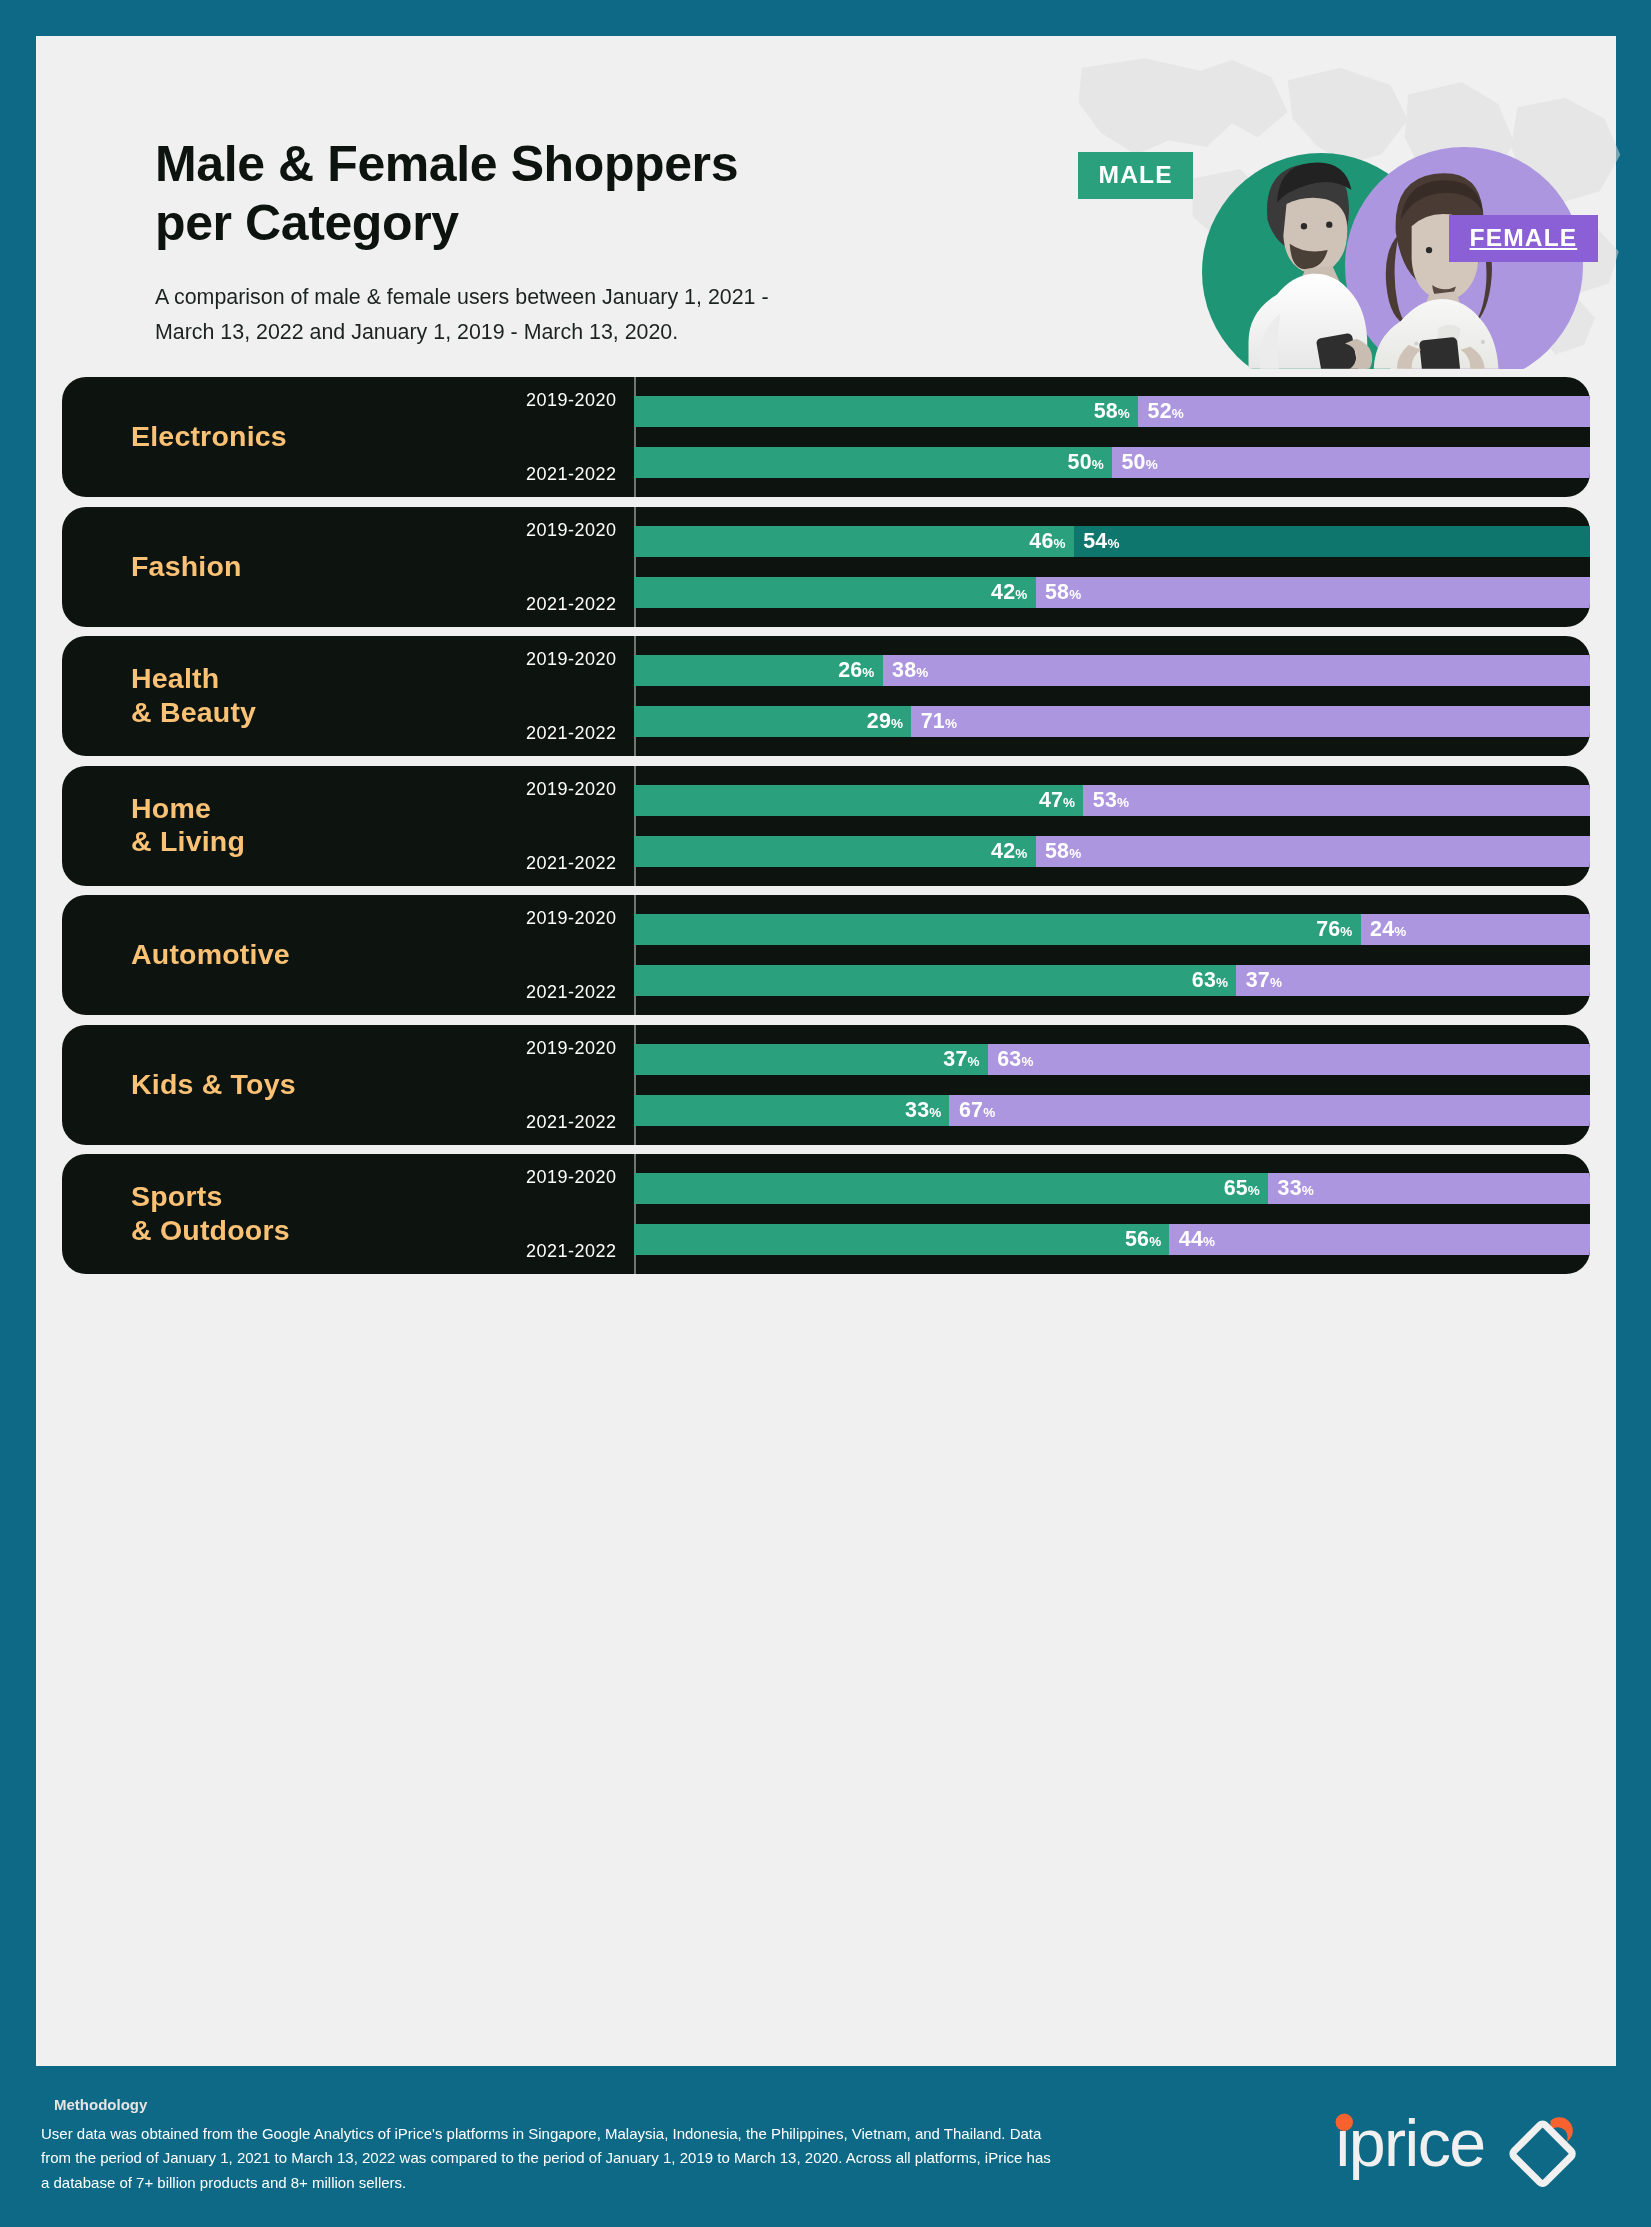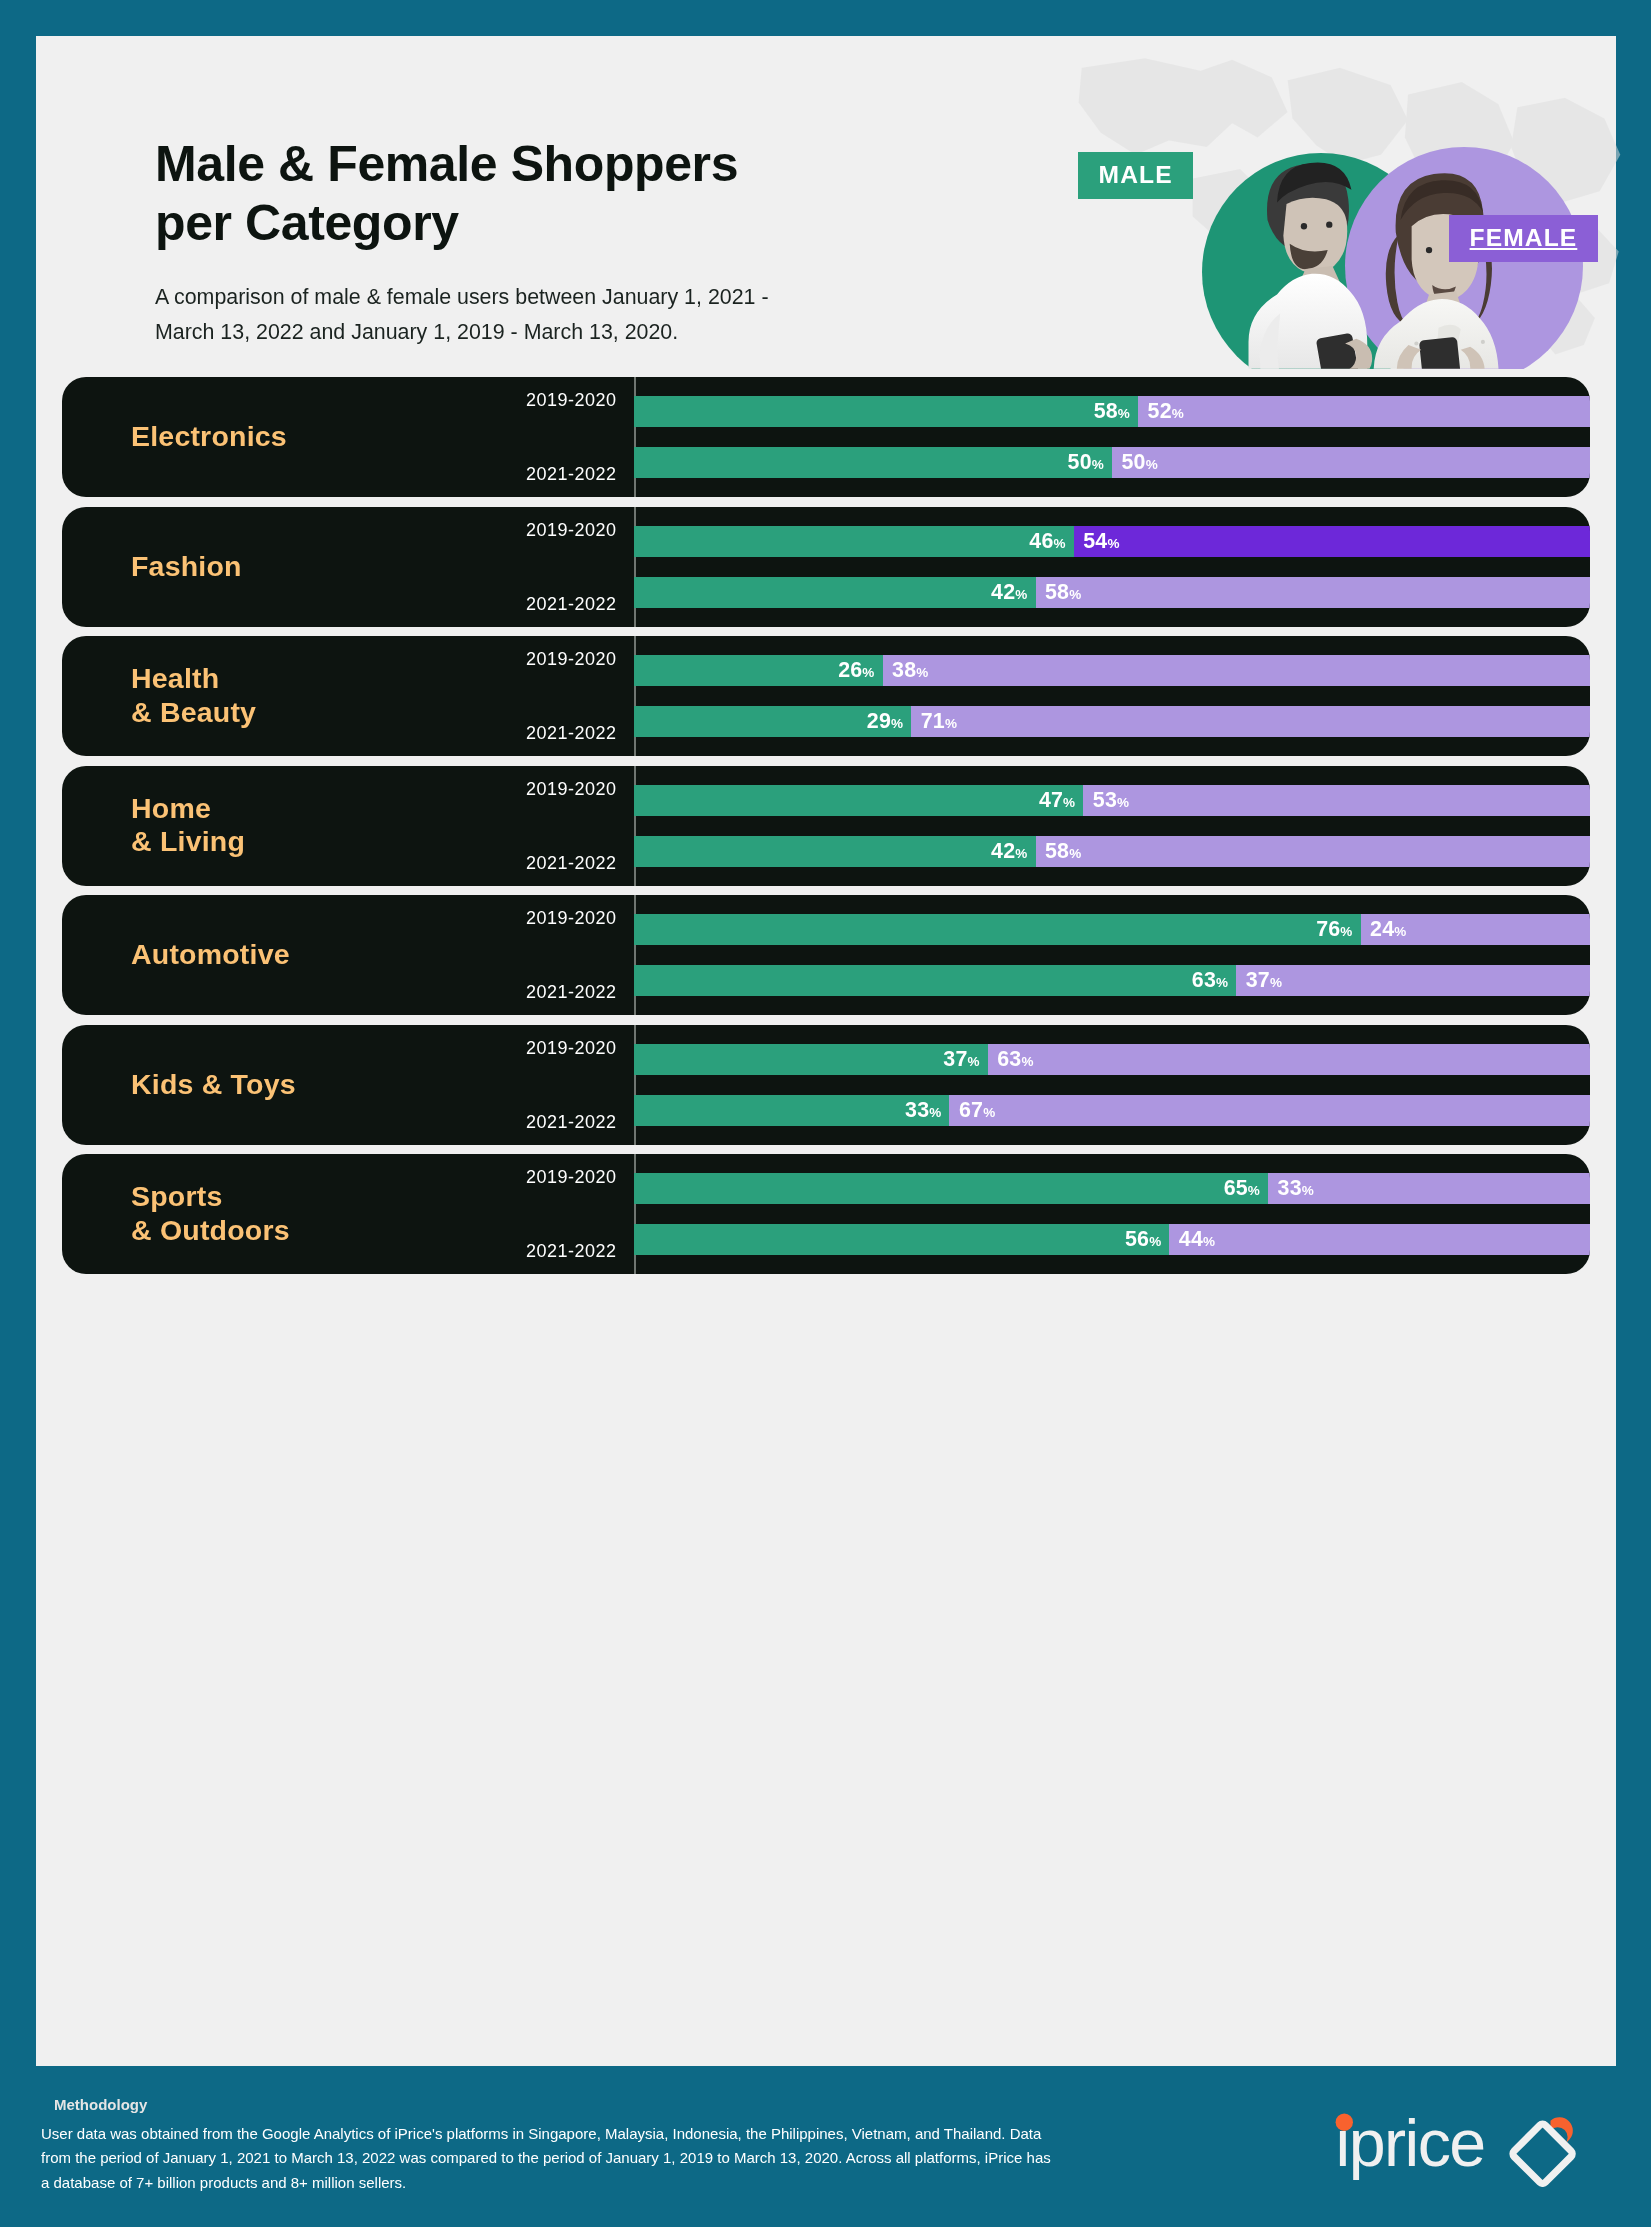--- a/index.html
+++ b/index.html
@@ -251,21 +251,21 @@
             <div class="year">2019-2020</div>
             <div class="year">2021-2022</div>
           </div>
         </div>
         <div class="divider"></div>
         <div class="bars-zone">
           <div class="bar">
             <div class="seg seg-male" style="width: 46%; background: rgb(43, 160, 124);">
               <span class="val"><span>46</span><span class="pct">%</span></span>
             </div>
-            <div class="seg seg-female" style="width: 54%; background: #6d28d9;">
+            <div class="seg seg-female" style="width: 54%; background: #0f766e;">
               <span class="val"><span>54</span><span class="pct">%</span></span>
             </div>
           </div>
           <div class="bar">
             <div class="seg seg-male" style="width: 42%; background: rgb(43, 160, 124);">
               <span class="val"><span>42</span><span class="pct">%</span></span>
             </div>
             <div class="seg seg-female" style="width: 58%; background: rgb(173, 150, 224);">
               <span class="val"><span>58</span><span class="pct">%</span></span>
             </div>

